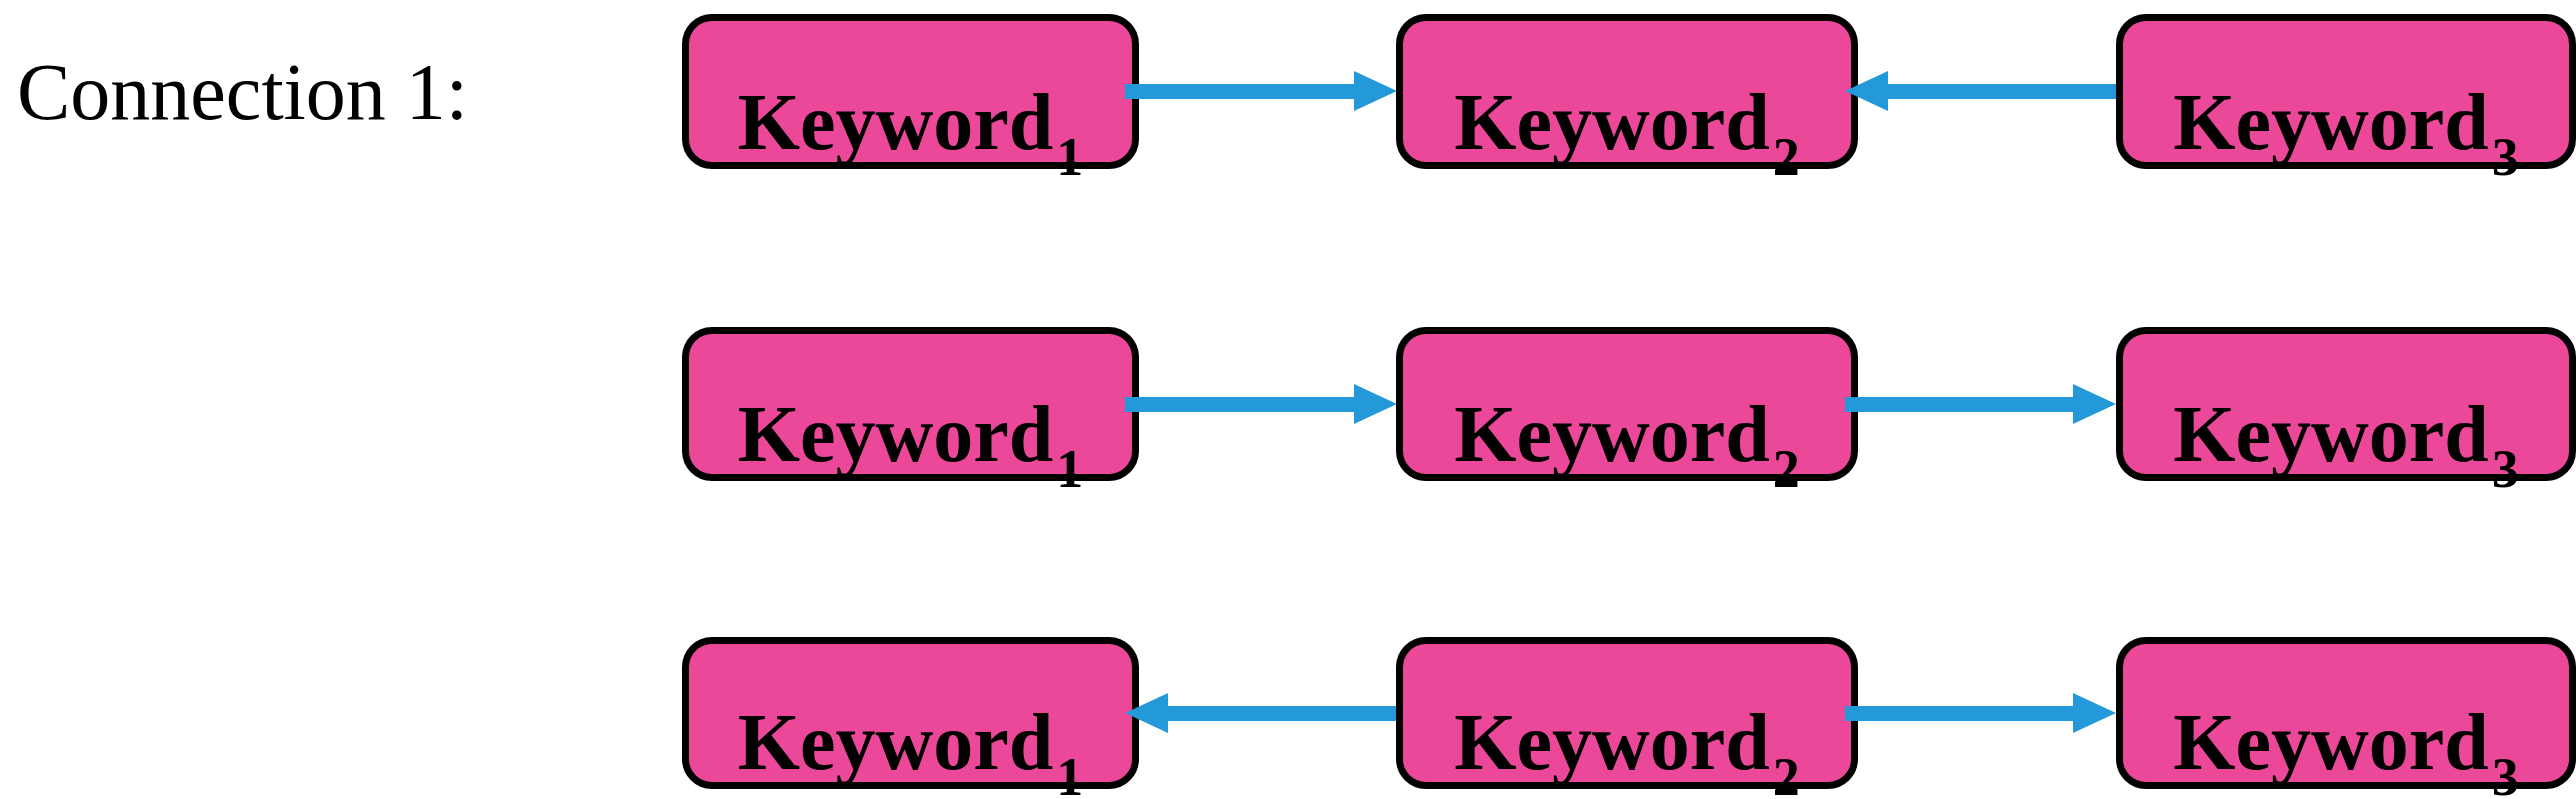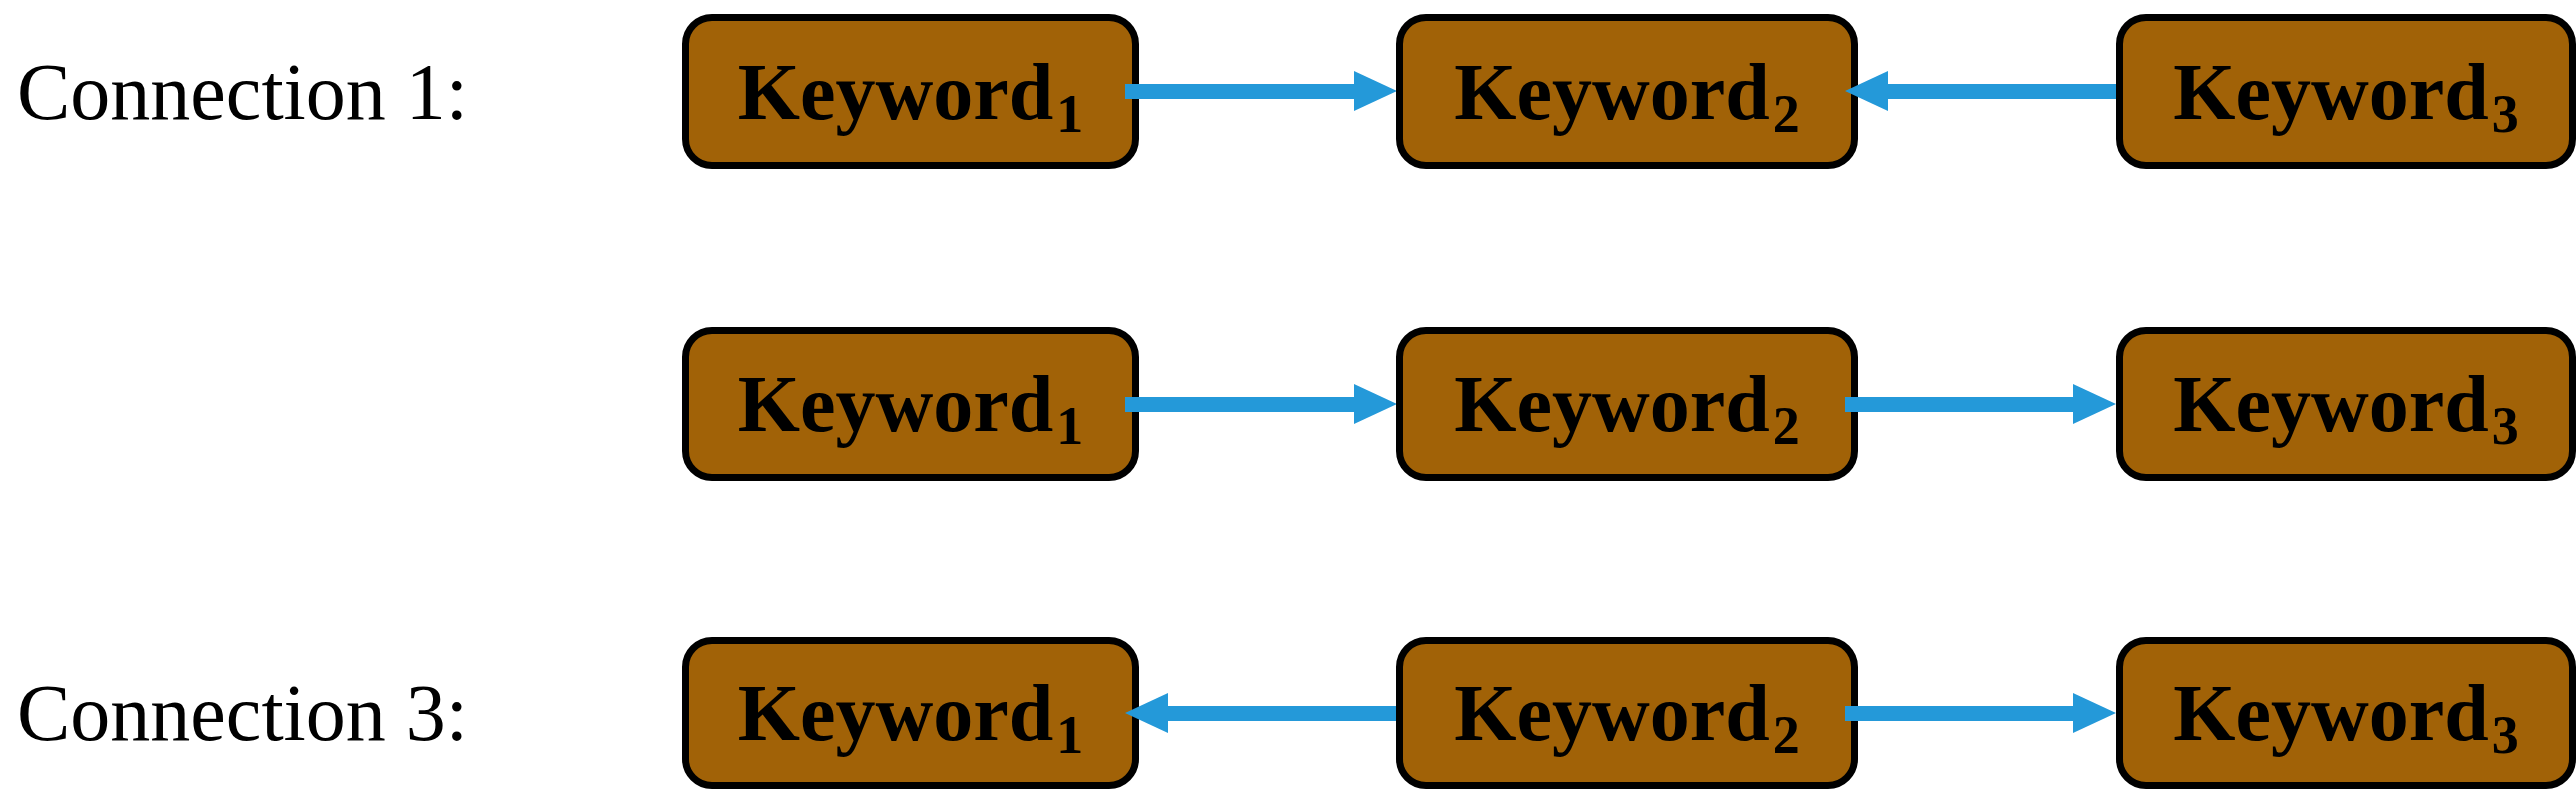--- a/index.html
+++ b/index.html
@@ -32,25 +32,25 @@
     font-size: 80px;
     line-height: 1;
     color: var(--ink, #000);
     white-space: nowrap;
   }
 
   .node {
     position: absolute;
     top: 0;
     bottom: 0;
-    background: #a16207;
+    background: #ec4899;
     border: 7.5px solid var(--ink, #000);
     border-radius: 30px;
     display: flex;
-    align-items: center;
+    align-items: flex-end;
     justify-content: center;
     color: var(--ink, #000);
     font-weight: bold;
     font-size: 80px;
     line-height: 1;
     white-space: nowrap;
   }
   .node-1 { left: 682px;  width: 443px; }
   .node-2 { left: 1396px; width: 448px; }
   .node-3 { left: 2116px; width: 446px; }
@@ -137,21 +137,20 @@
       <span class="shaft"></span>
       <span class="head"></span>
     </div>
     <div class="node node-3">
       <span>Keyword</span>
         <span class="kw-sub">3</span>
     </div>
   </section>
 
   <section class="row row-3">
-    <div class="conn-label">Connection 3:</div>
     <div class="node node-1">
       <span>Keyword</span>
         <span class="kw-sub">1</span>
     </div>
     <div class="arrow arrow-1 dir-left">
       <span class="shaft"></span>
       <span class="head"></span>
     </div>
     <div class="node node-2">
       <span>Keyword</span>

